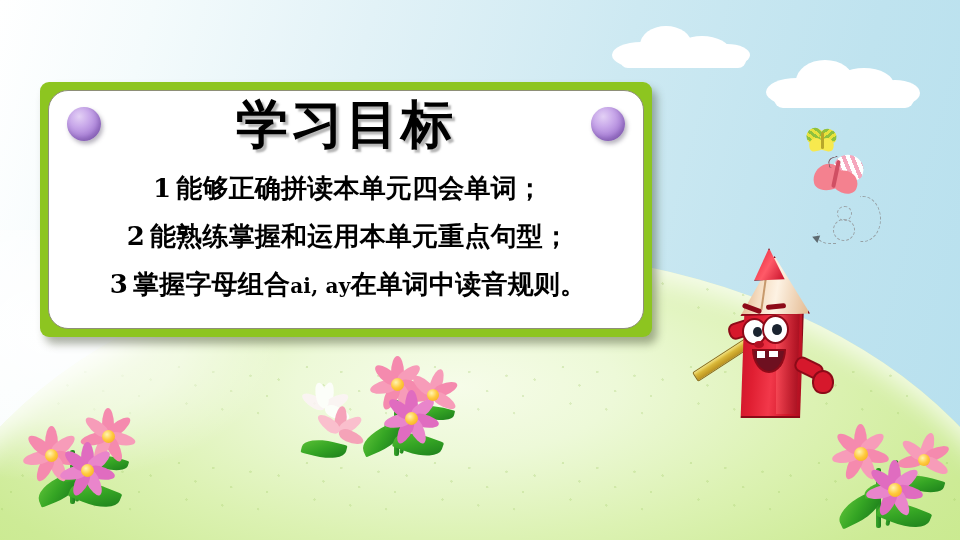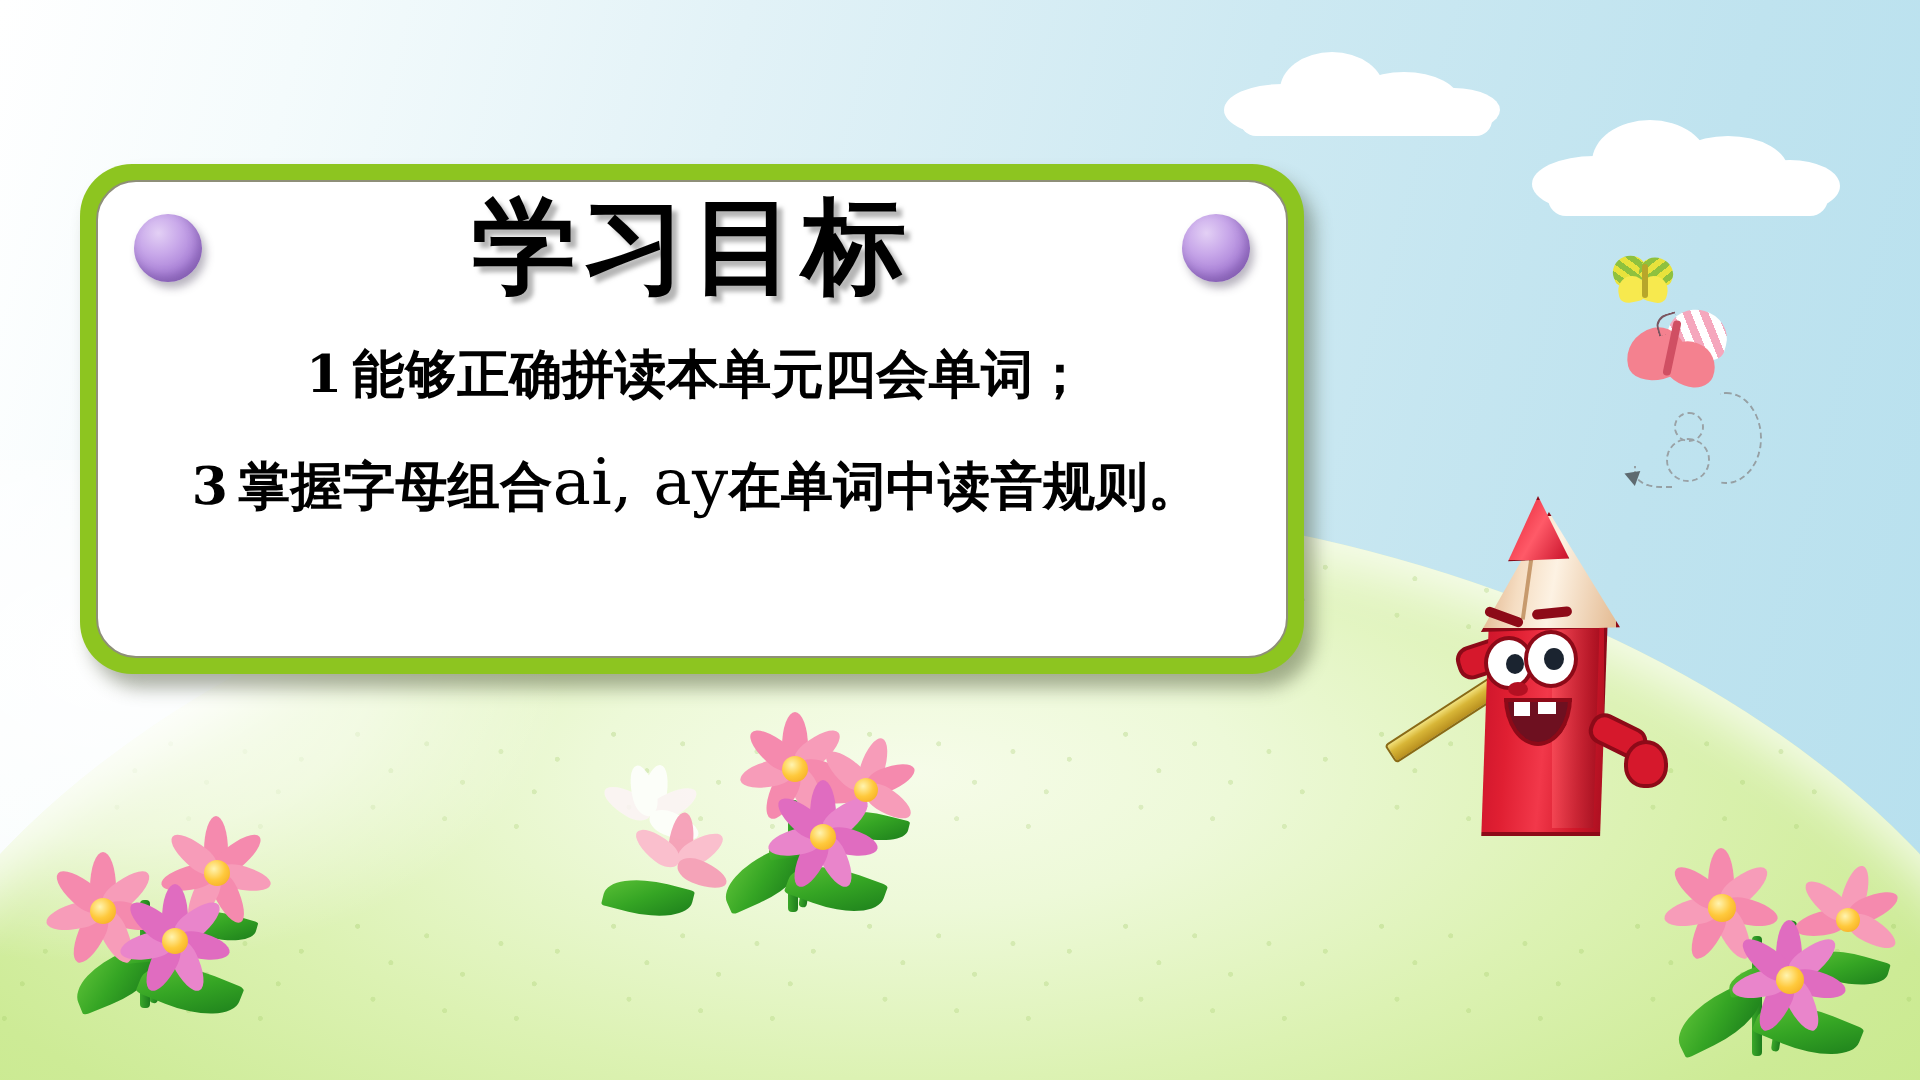--- a/index.html
+++ b/index.html
@@ -175,21 +175,21 @@
     transform-origin: 100% 50%;
   }
 
   
   .goal-frame {
     position: absolute;
     left: 40px;
     top: 82px;
     width: 612px;
     height: 255px;
-    border-radius: 26px;
+    border-radius: 9px;
     background: #8dc520;
     padding: 8px;
     box-sizing: border-box;
     box-shadow: 5px 7px 9px rgba(60,70,40,.42);
   }
   .goal-inner {
     position: relative;
     width: 100%;
     height: 100%;
     border-radius: 20px;
@@ -245,22 +245,22 @@
     white-space: nowrap;
     letter-spacing: .2px;
   }
   .goal-num {
     font-family: "DejaVu Serif", "Liberation Serif", serif;
     font-weight: bold;
     margin-right: 5px;
   }
   .goal-latin {
     font-family: "DejaVu Serif", "Liberation Serif", serif;
-    font-weight: normal;
-    font-size: 32px;
+    font-weight: bold;
+    font-size: 20px;
   }
 </style>
 </head>
 <body>
 
 <div class="slide">
 
   <div class="cloud-group" style="left:612px; top:22px; width:150px; height:46px;">
     <div class="puff" style="left:0;   top:20px; width:58px; height:26px;"></div>
     <div class="puff" style="left:28px; top:4px;  width:52px; height:38px;"></div>
@@ -517,20 +517,23 @@
       <div class="knob knob-left"></div>
       <div class="knob knob-right"></div>
 
       <div class="goal-title">学习目标</div>
 
       <ul class="goal-list">
         <li class="goal-item">
           <span class="goal-num">1</span><span>能够正确拼读本单元四会单词；</span>
         </li>
         <li class="goal-item">
+          <span class="goal-num">2</span><span>能熟练掌握和运用本单元重点句型；</span>
+        </li>
+        <li class="goal-item">
           <span class="goal-num">3</span><span>掌握字母组合</span><span class="goal-latin">ai, ay</span><span>在单词中读音规则。</span>
         </li>
       </ul>
 
     </div>
   </div>
 
 </div>
 
 </body></html>

